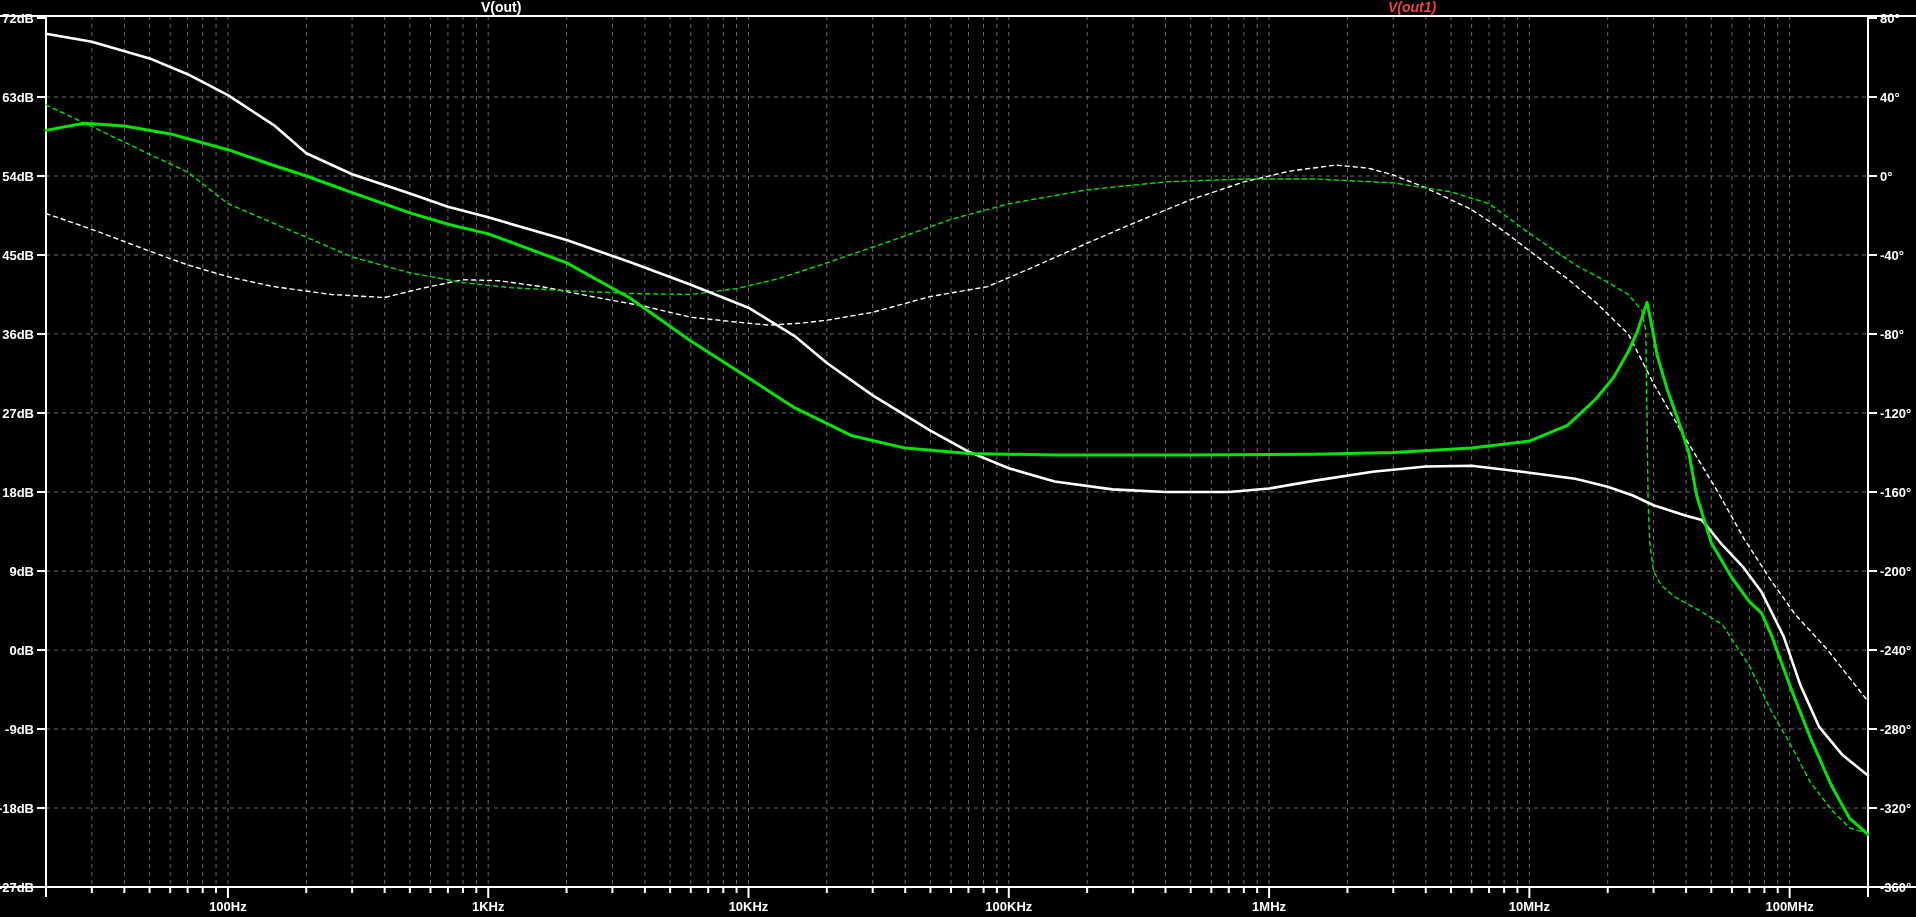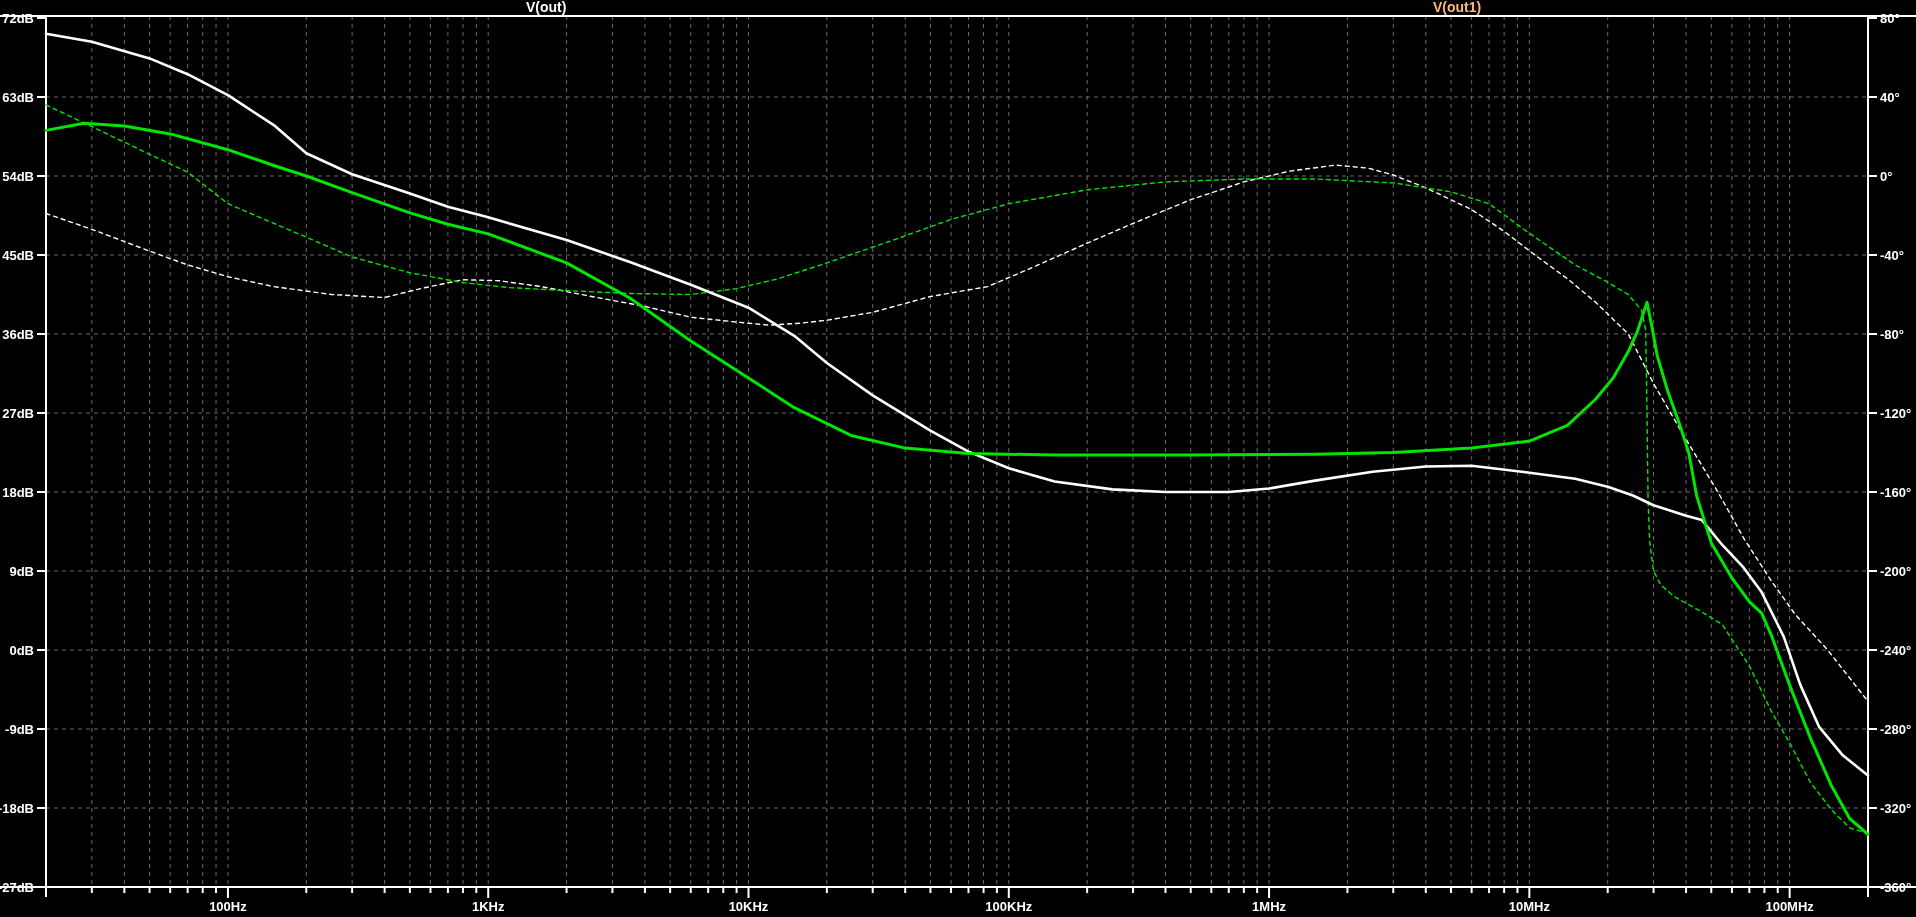--- a/index.html
+++ b/index.html
@@ -2,31 +2,31 @@
 <html><head>
 <meta charset="utf-8">
 <style>
   html,body{margin:0;padding:0;background:#000;}
   .plot-window{
     position:relative;width:1916px;height:917px;background:#000000;
     font-family:"Liberation Sans",sans-serif;overflow:hidden;
   }
   .legend-label{
     position:absolute;top:0px;font-weight:bold;font-size:14px;line-height:15px;
-    letter-spacing:0px;cursor:pointer;user-select:none;margin-left:45px;
+    letter-spacing:0px;cursor:pointer;user-select:none;
   }
   svg{position:absolute;left:0;top:0;}
   text{font-family:"Liberation Sans",sans-serif;font-weight:bold;font-size:13px;fill:#ffffff;}
 </style>
 </head>
 <body>
 
 <div class="plot-window">
   <span class="legend-label" id="legend-0" style="left: 481px; color: rgb(255, 255, 255);">V(out)</span>
-  <span class="legend-label" id="legend-1" style="left: 1388px; color: #fdba74;">V(out1)</span>
+  <span class="legend-label" id="legend-1" style="left: 1388px; color: #ef4444; font-style: italic;">V(out1)</span>
   <svg id="plot-svg" width="1916" height="917" viewBox="0 0 1916 917">
       <line x1="46" x2="1868" y1="808" y2="808" stroke="#6a6a6a" stroke-width="1" stroke-dasharray="4 4"></line>
       <line x1="46" x2="1868" y1="729" y2="729" stroke="#6a6a6a" stroke-width="1" stroke-dasharray="4 4"></line>
       <line x1="46" x2="1868" y1="650" y2="650" stroke="#6a6a6a" stroke-width="1" stroke-dasharray="4 4"></line>
       <line x1="46" x2="1868" y1="571" y2="571" stroke="#6a6a6a" stroke-width="1" stroke-dasharray="4 4"></line>
       <line x1="46" x2="1868" y1="492" y2="492" stroke="#6a6a6a" stroke-width="1" stroke-dasharray="4 4"></line>
       <line x1="46" x2="1868" y1="413" y2="413" stroke="#6a6a6a" stroke-width="1" stroke-dasharray="4 4"></line>
       <line x1="46" x2="1868" y1="334" y2="334" stroke="#6a6a6a" stroke-width="1" stroke-dasharray="4 4"></line>
       <line x1="46" x2="1868" y1="255" y2="255" stroke="#6a6a6a" stroke-width="1" stroke-dasharray="4 4"></line>
       <line x1="46" x2="1868" y1="176" y2="176" stroke="#6a6a6a" stroke-width="1" stroke-dasharray="4 4"></line>

